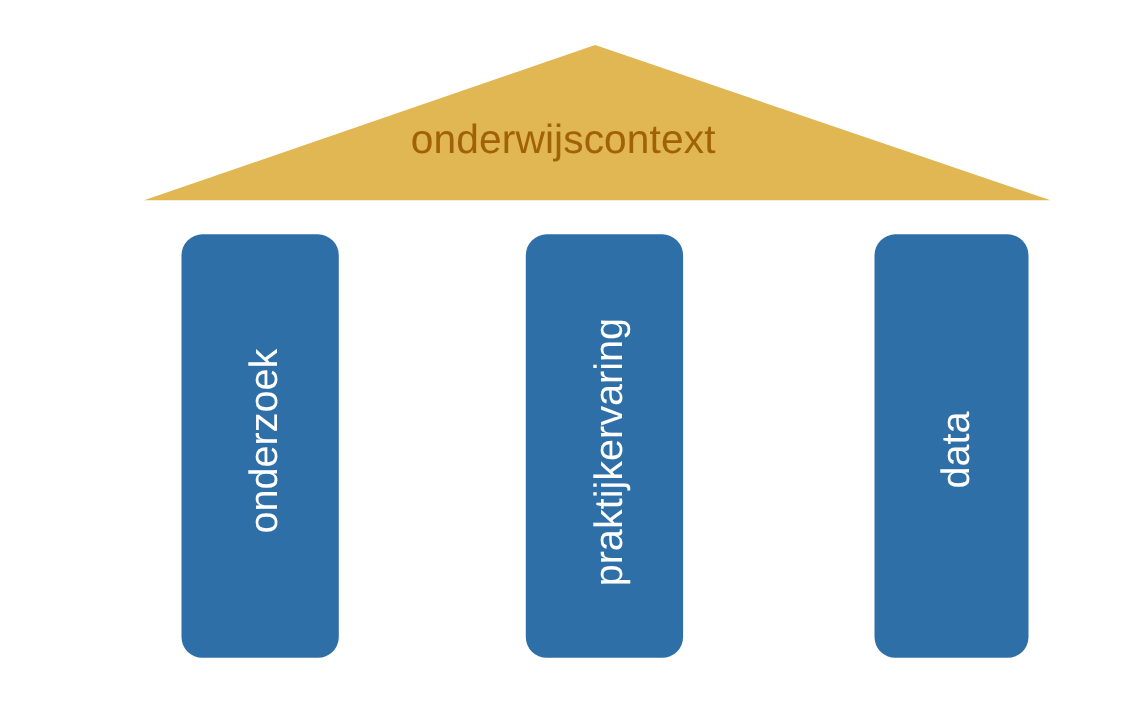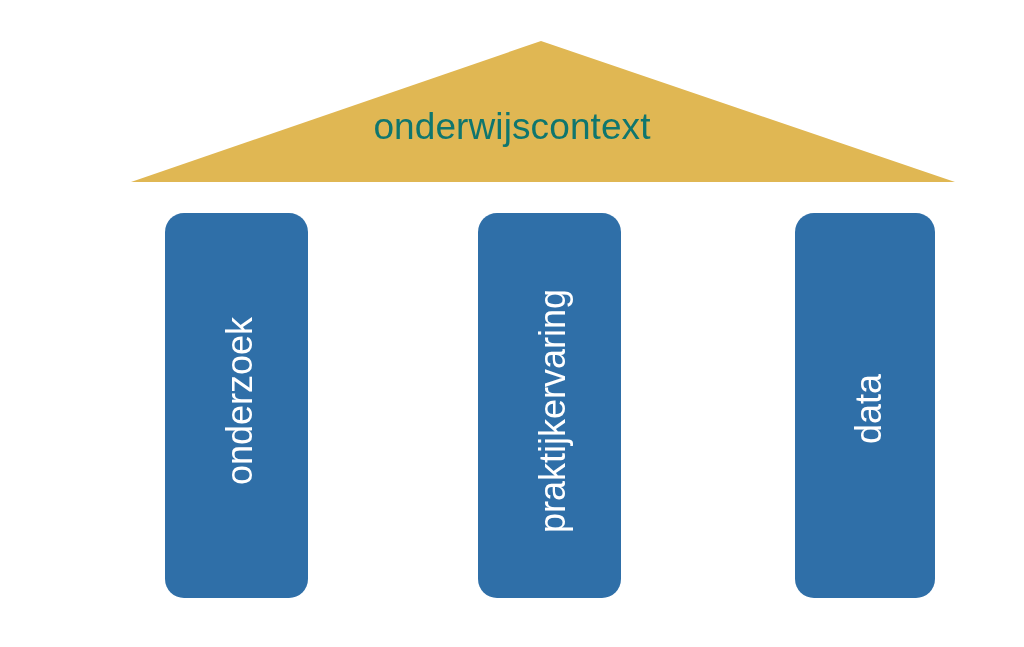--- a/index.html
+++ b/index.html
@@ -76,21 +76,21 @@
 </style>
 </head>
 <body>
 
 <div id="canvas" style="background: rgb(255, 255, 255);">
 
   <div class="roof-layer">
     <svg class="roof-svg" viewBox="0 0 1024 647" xmlns="http://www.w3.org/2000/svg">
       <polygon id="roof-shape" points="541,41 955,182 131,182" fill="#e0b753"></polygon>
     </svg>
-    <div class="roof-label" style="color: #0f766e;">onderwijscontext</div>
+    <div class="roof-label" style="color: #a16207;">onderwijscontext</div>
   </div>
 
   <div class="pillar" id="pillar-1" style="background: rgb(47, 111, 168);">
     <span class="pillar-label" style="color: rgb(255, 255, 255);">onderzoek</span>
   </div>
 
   <div class="pillar" id="pillar-2" style="background: rgb(47, 111, 168);">
     <span class="pillar-label" style="color: rgb(255, 255, 255);">praktijkervaring</span>
   </div>
 

